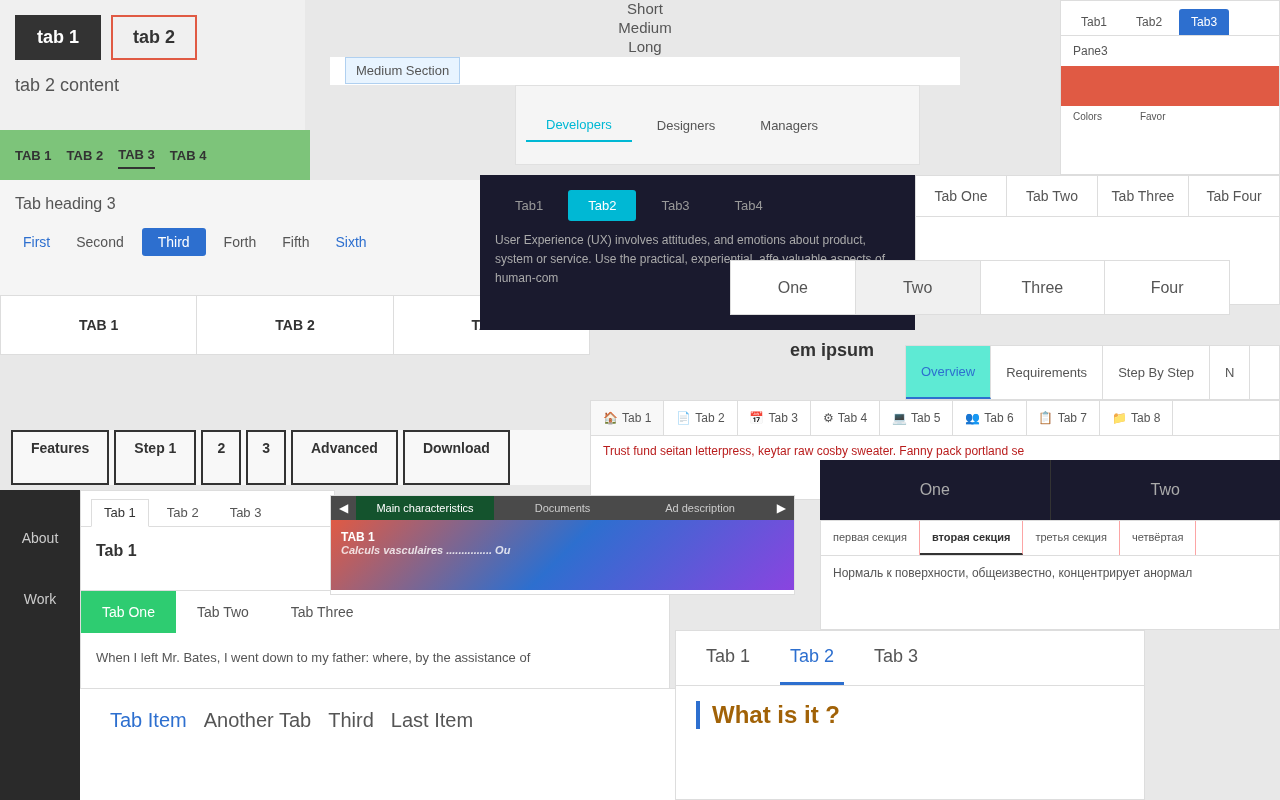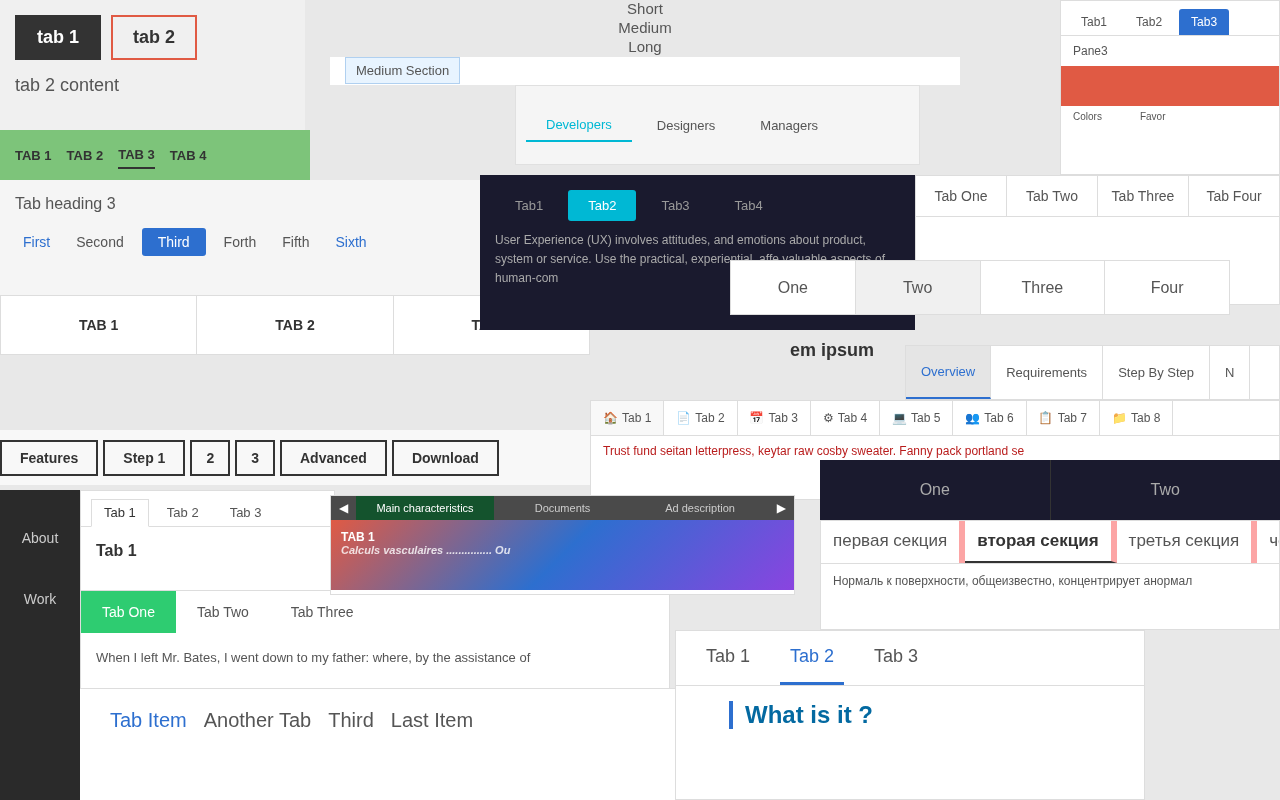--- a/index.html
+++ b/index.html
@@ -118,26 +118,25 @@
       font-weight: bold;
       color: #333;
       border-right: 1px solid #ddd;
       cursor: pointer;
     }
     .panel4-tab:last-child { border-right: none; }
 
     
     .panel5 {
       position: absolute;
-      top: 430px; left: 0;
+      top: 430px; left: 11px;
       width: 590px;
       height: 55px;
       background: #f8f8f8;
       display: flex;
-      align-items: center;
       gap: 0;
     }
     .panel5-tab {
       border: 2px solid #333;
       padding: 8px 18px;
       font-size: 14px;
       font-weight: bold;
       color: #333;
       cursor: pointer;
       margin-right: 5px;
@@ -400,21 +399,21 @@
       padding: 10px 15px;
       font-size: 13px;
       color: #555;
       cursor: pointer;
       border-right: 1px solid #ddd;
       height: 100%;
       display: flex;
       align-items: center;
     }
     .panel14-tab.active {
-      background: #e5e5e5;
+      background: #5eead4;
       color: #2d6fcf;
       border-bottom: 2px solid #2d6fcf;
     }
 
     
     .panel15 {
       position: absolute;
       top: 400px; left: 590px;
       width: 690px;
       height: 100px;
@@ -474,24 +473,24 @@
       background: white;
       border: 1px solid #ddd;
     }
     .panel17-tabs {
       display: flex;
       border-bottom: 1px solid #ddd;
       overflow: hidden;
     }
     .panel17-tab {
       padding: 10px 12px;
-      font-size: 17px;
-      color: #555;
-      cursor: pointer;
-      border-right: 6px solid #fca5a5;
+      font-size: 11px;
+      color: #555;
+      cursor: pointer;
+      border-right: 1px solid #fca5a5;
       white-space: nowrap;
     }
     .panel17-tab.active {
       color: #333;
       font-weight: bold;
       border-bottom: 2px solid #333;
     }
     .panel17-content {
       padding: 10px 12px;
       font-size: 12px;
@@ -522,24 +521,23 @@
     .panel18-tab.active {
       color: #2d6fcf;
       border-bottom: 3px solid #2d6fcf;
     }
     .panel18-content {
       padding: 15px 20px;
     }
     .panel18-title {
       font-size: 24px;
       font-weight: bold;
-      color: #0369a1;
+      color: #a16207;
       border-left: 4px solid #2d6fcf;
       padding-left: 12px;
-      margin-left: 33px;
     }
 
     
     .panel19 {
       position: absolute;
       top: 0; left: 1060px;
       width: 220px;
       height: 175px;
       background: white;
       border: 1px solid #ddd;

